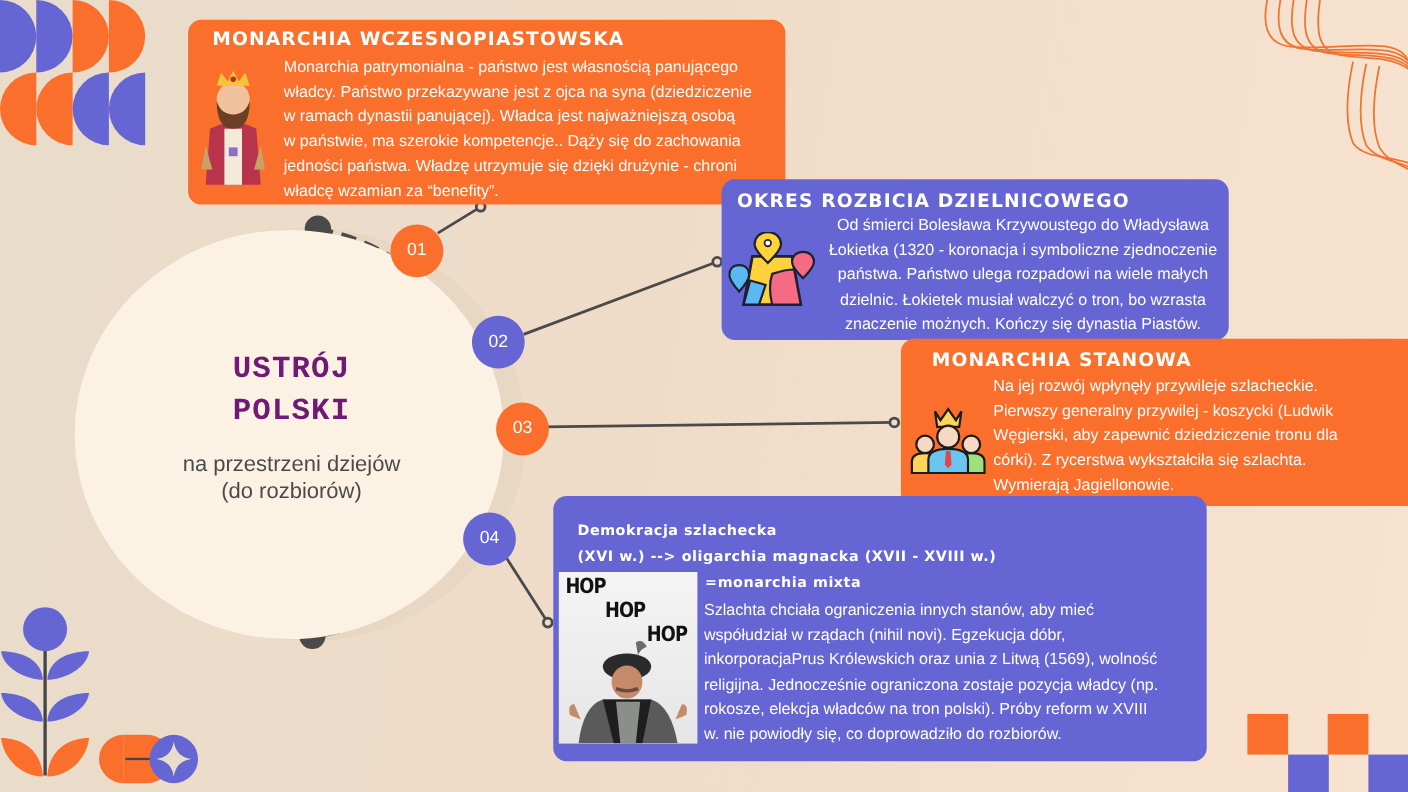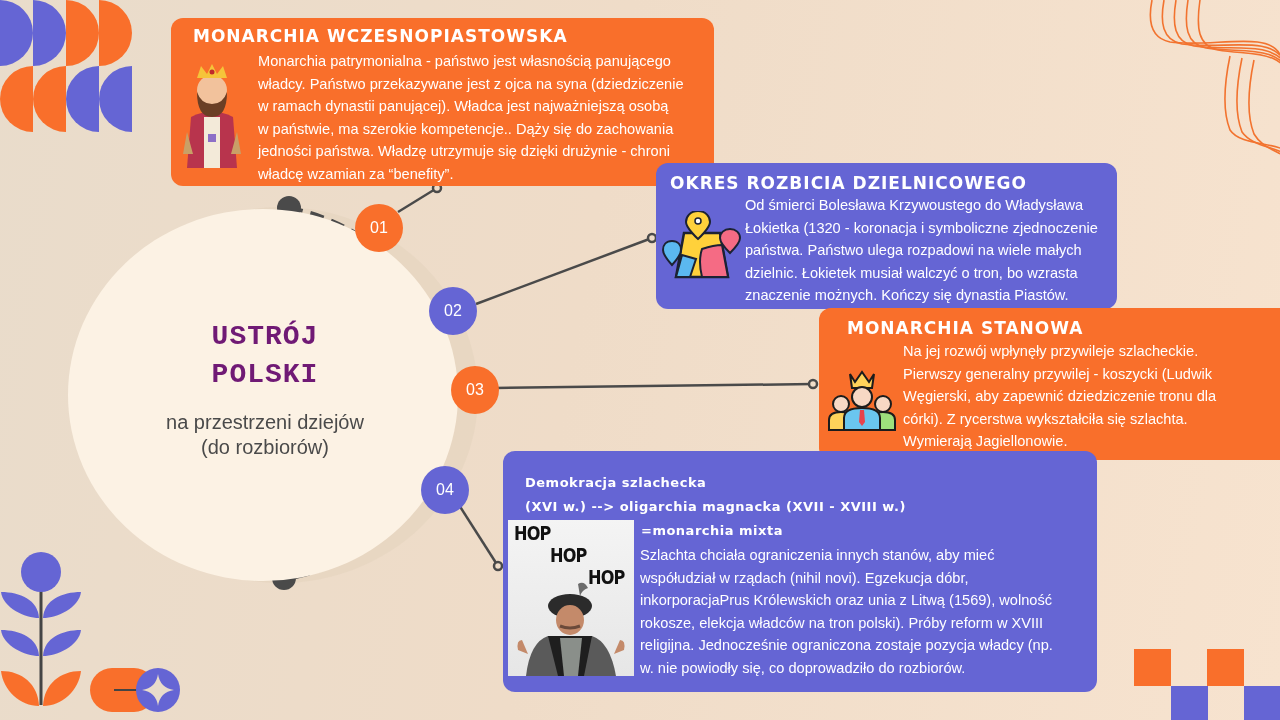--- a/index.html
+++ b/index.html
@@ -167,21 +167,21 @@
   <div class="card-text" style="left:87px; top:32px; width:460px;">
     <div>Monarchia patrymonialna - państwo jest własnością panującego</div>
     <div>władcy. Państwo przekazywane jest z ojca na syna (dziedziczenie</div>
     <div>w ramach dynastii panującej).  Władca jest najważniejszą osobą</div>
     <div>w państwie, ma szerokie kompetencje.. Dąży się do zachowania</div>
     <div>jedności państwa.  Władzę utrzymuje się dzięki drużynie - chroni</div>
     <div>władcę wzamian za “benefity”.</div>
   </div>
 </div>
 
-<div class="card blue" style="left:656px; top:163px; width:461px; height:146px;">
+<div class="card blue" style="left:656px; top:163px; width:461px; height:146px;text-align:center;">
   <div class="card-title" style="left:14px; top:10px;">OKRES ROZBICIA DZIELNICOWEGO</div>
   <svg class="card-icon" style="left:6px; top:48px;" width="80" height="72" viewBox="0 0 80 72">
     <path d="M22,22 L58,22 L66,66 L14,66 Z" fill="#ffd13b" stroke="#1c2233" stroke-width="2.5"></path>
     <path d="M40,38 Q52,34 60,34 L66,66 L40,66 Q36,50 40,38 Z" fill="#f56b84" stroke="#1c2233" stroke-width="2"></path>
     <path d="M14,66 L20,44 L34,48 L28,66 Z" fill="#5bb8f0" stroke="#1c2233" stroke-width="2"></path>
     <path d="M36,0 C28,0 24,6 24,11 C24,17 36,28 36,28 C36,28 48,17 48,11 C48,6 44,0 36,0 Z" fill="#ffd13b" stroke="#1c2233" stroke-width="2"></path>
     <circle cx="36" cy="10" r="3" fill="#fff" stroke="#1c2233" stroke-width="1.5"></circle>
     <path d="M68,18 C62,18 58,22 58,27 C58,32 68,42 68,42 C68,42 78,32 78,27 C78,22 74,18 68,18 Z" fill="#f56b84" stroke="#1c2233" stroke-width="2"></path>
     <path d="M10,30 C4,30 1,34 1,39 C1,44 10,54 10,54 C10,54 19,44 19,39 C19,34 16,30 10,30 Z" fill="#5bb8f0" stroke="#1c2233" stroke-width="2"></path>
   </svg>
@@ -218,22 +218,22 @@
 <div class="card blue" style="left:503px; top:451px; width:594px; height:241px;">
   <div class="card-title" style="left:22px; top:20px; line-height:24px; font-size:13px; letter-spacing:0.5px;">
     <div>Demokracja szlachecka</div>
     <div>(XVI w.) --&gt; oligarchia magnacka (XVII - XVIII w.)</div>
     <div style="padding-left:116px;">=monarchia mixta</div>
   </div>
   <div class="card-text" style="left:137px; top:93px; width:456px;">
     <div>Szlachta chciała ograniczenia innych stanów, aby mieć</div>
     <div>współudział w rządach (nihil novi).  Egzekucja dóbr,</div>
     <div>inkorporacjaPrus Królewskich oraz unia z Litwą (1569), wolność</div>
+    <div>religijna. Jednocześnie ograniczona zostaje pozycja władcy (np.</div>
     <div>rokosze, elekcja władców na tron polski). Próby reform w XVIII</div>
-    <div>religijna. Jednocześnie ograniczona zostaje pozycja władcy (np.</div>
     <div>w. nie powiodły się, co doprowadziło do rozbiorów.</div>
   </div>
 </div>
 
 <div class="photo">
   <span class="hop" style="left:6px; top:2px;">HOP</span>
   <span class="hop" style="left:42px; top:24px;">HOP</span>
   <span class="hop" style="left:80px; top:46px;">HOP</span>
   <svg style="position:absolute; left:0; top:62px;" width="126" height="94" viewBox="0 0 126 94">
     <path d="M70,2 Q76,-2 80,6 Q74,8 72,14 Z" fill="#6b6b6b"></path>

